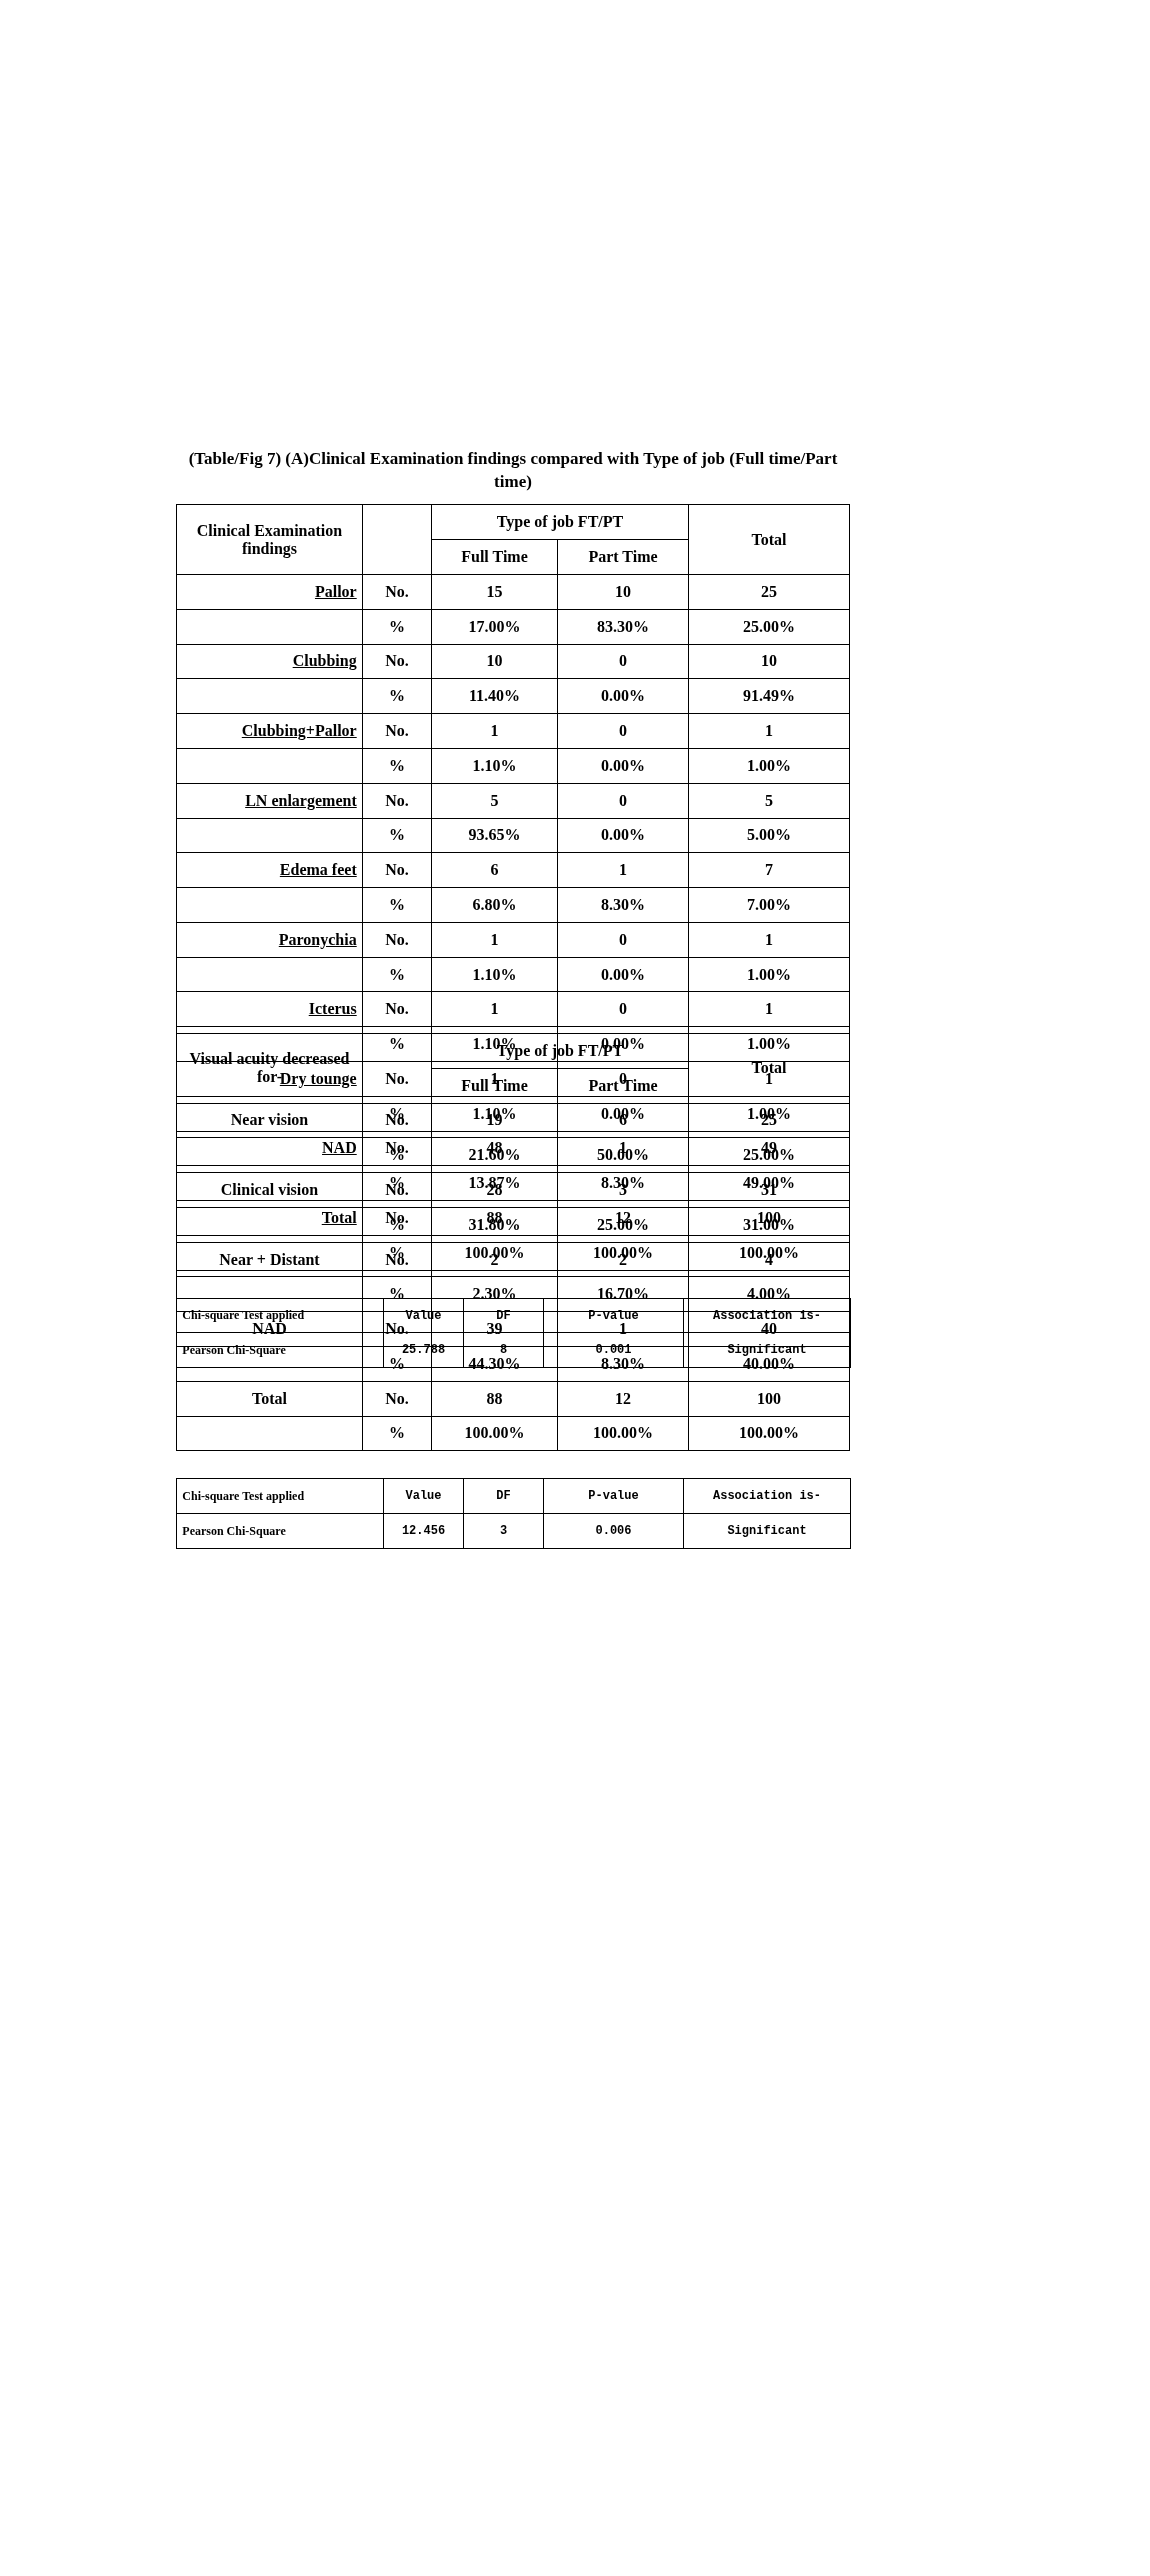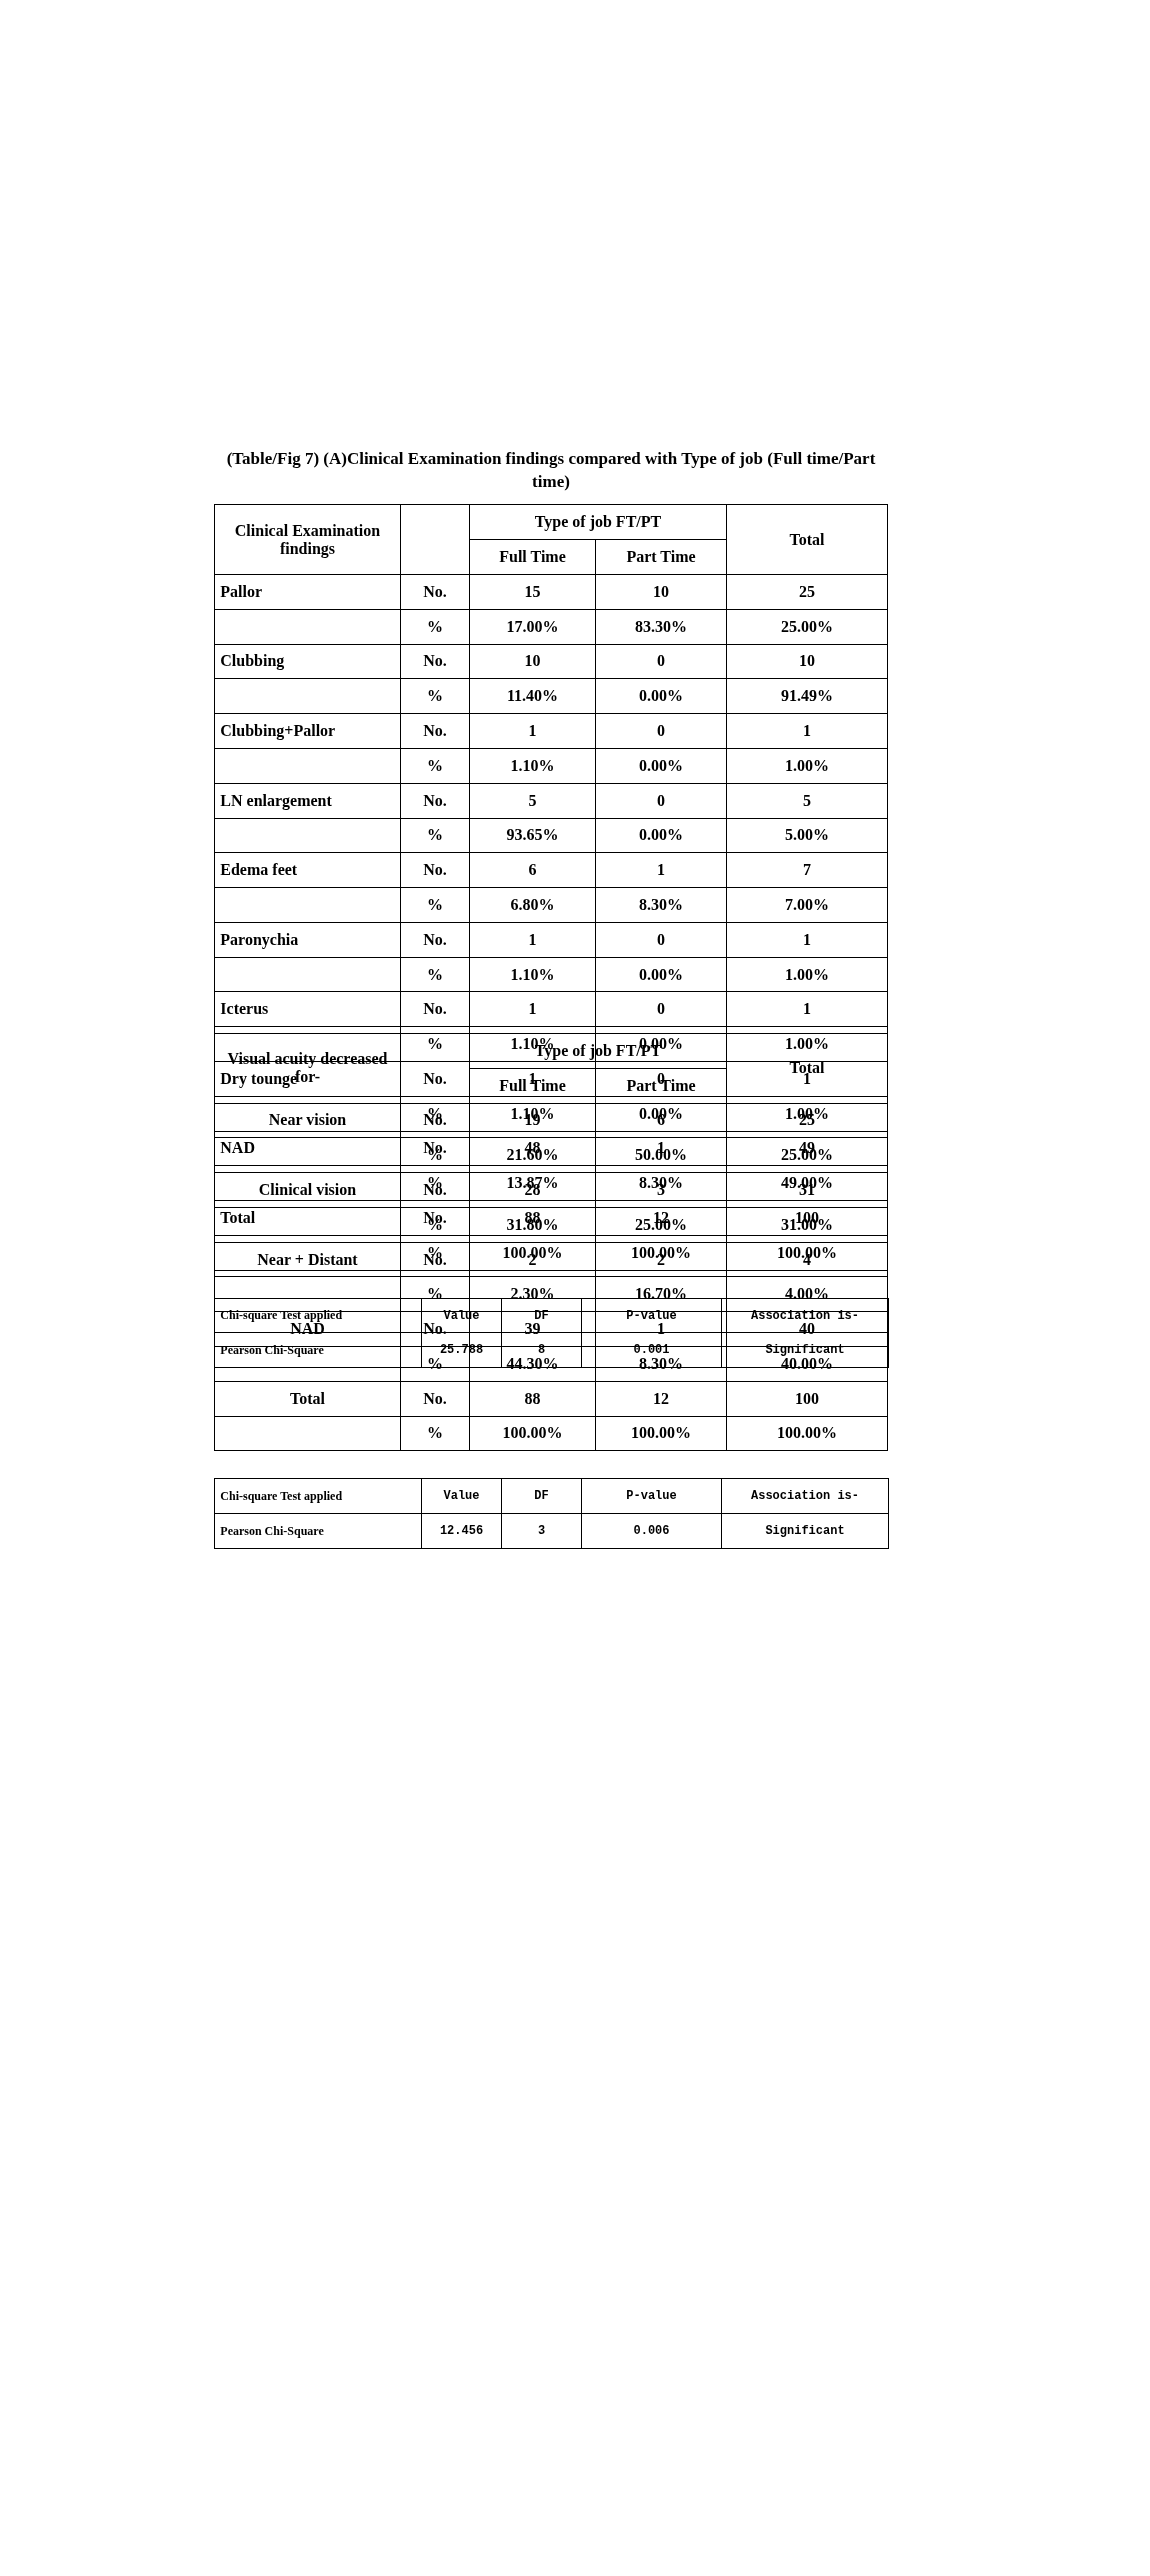--- a/index.html
+++ b/index.html
@@ -16,21 +16,20 @@
   }
   .page {
     position: relative;
     width: 1150px;
     height: 2576px;
   }
   .block {
     position: absolute;
     left: 176px;
     width: 674px;
-    margin-left: 38px;
   }
   .caption {
     text-align: center;
     font-weight: bold;
     font-size: 17px;
     line-height: 1.35;
     margin-bottom: 10.6px;
   }
   table.grid {
     border-collapse: collapse;
@@ -38,21 +37,21 @@
     table-layout: fixed;
   }
   table.grid td, table.grid th {
     border: 0.9px solid #000000;
     font-size: 16px;
     font-weight: bold;
     padding: 4.4px 5.3px;
     height: 25px;
     vertical-align: middle;
   }
-  .c-left { text-align: left; }
+  .c-left { text-align: right; text-decoration: underline; }
   .c-center { text-align: center; }
   .blank { border: 0.9px solid #000000; }
 
   
   col.c1 { width: 186px; }
   col.c2 { width: 69px; }
   col.c3 { width: 126px; }
   col.c4 { width: 131px; }
   col.c5 { width: 161px; }
 

